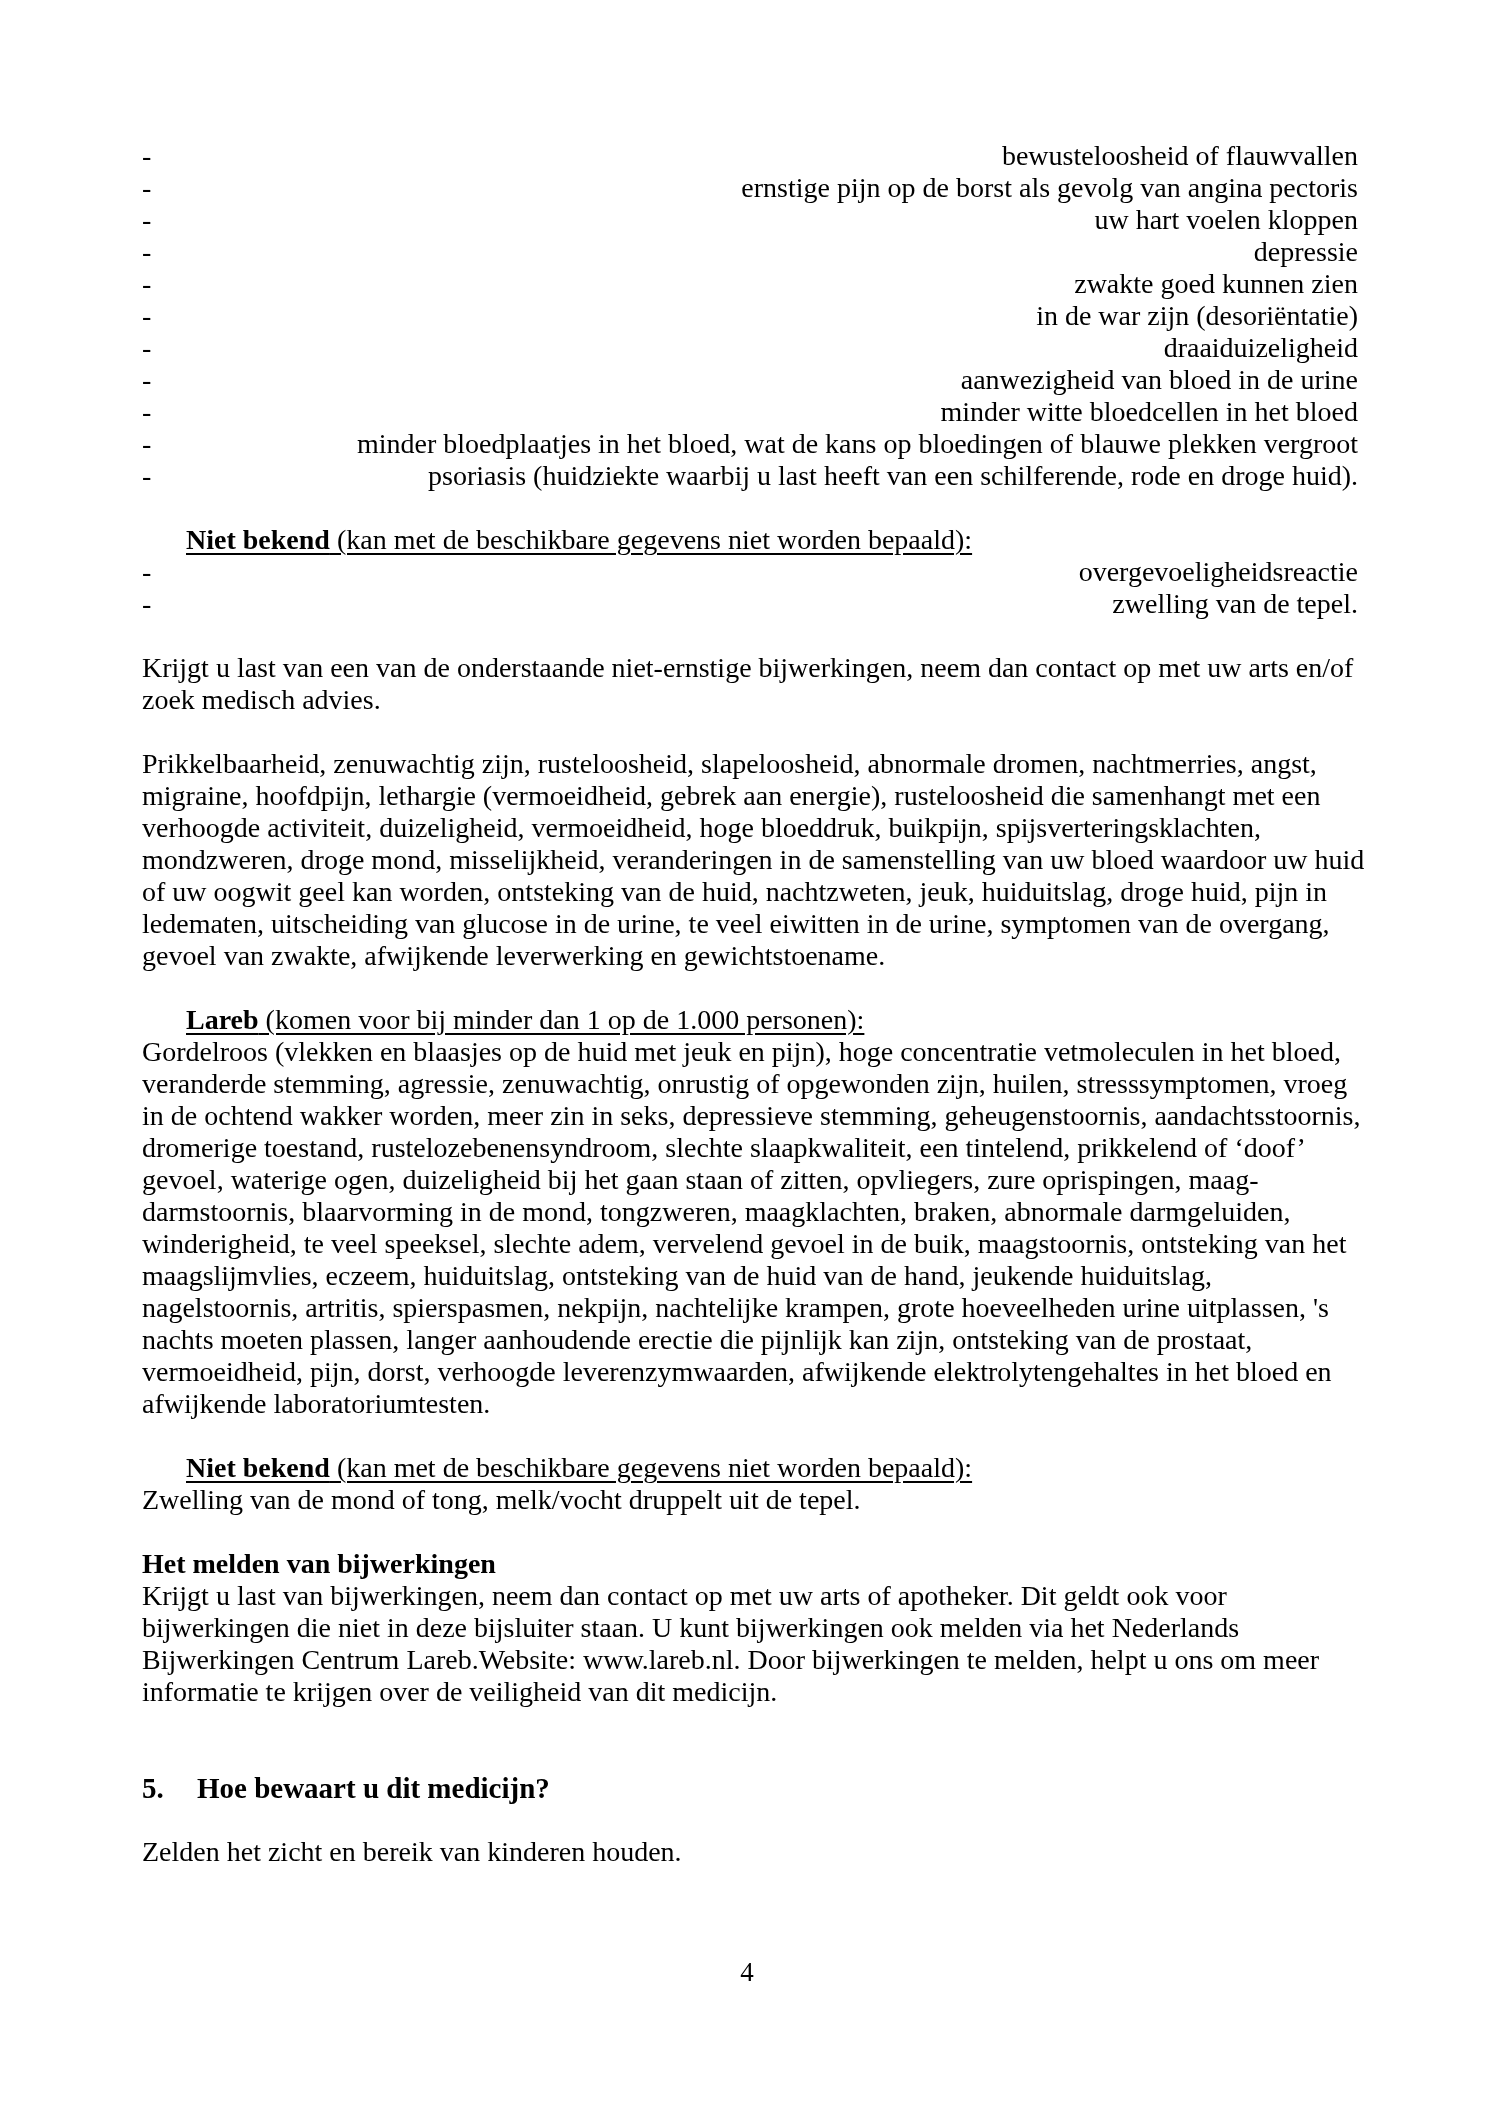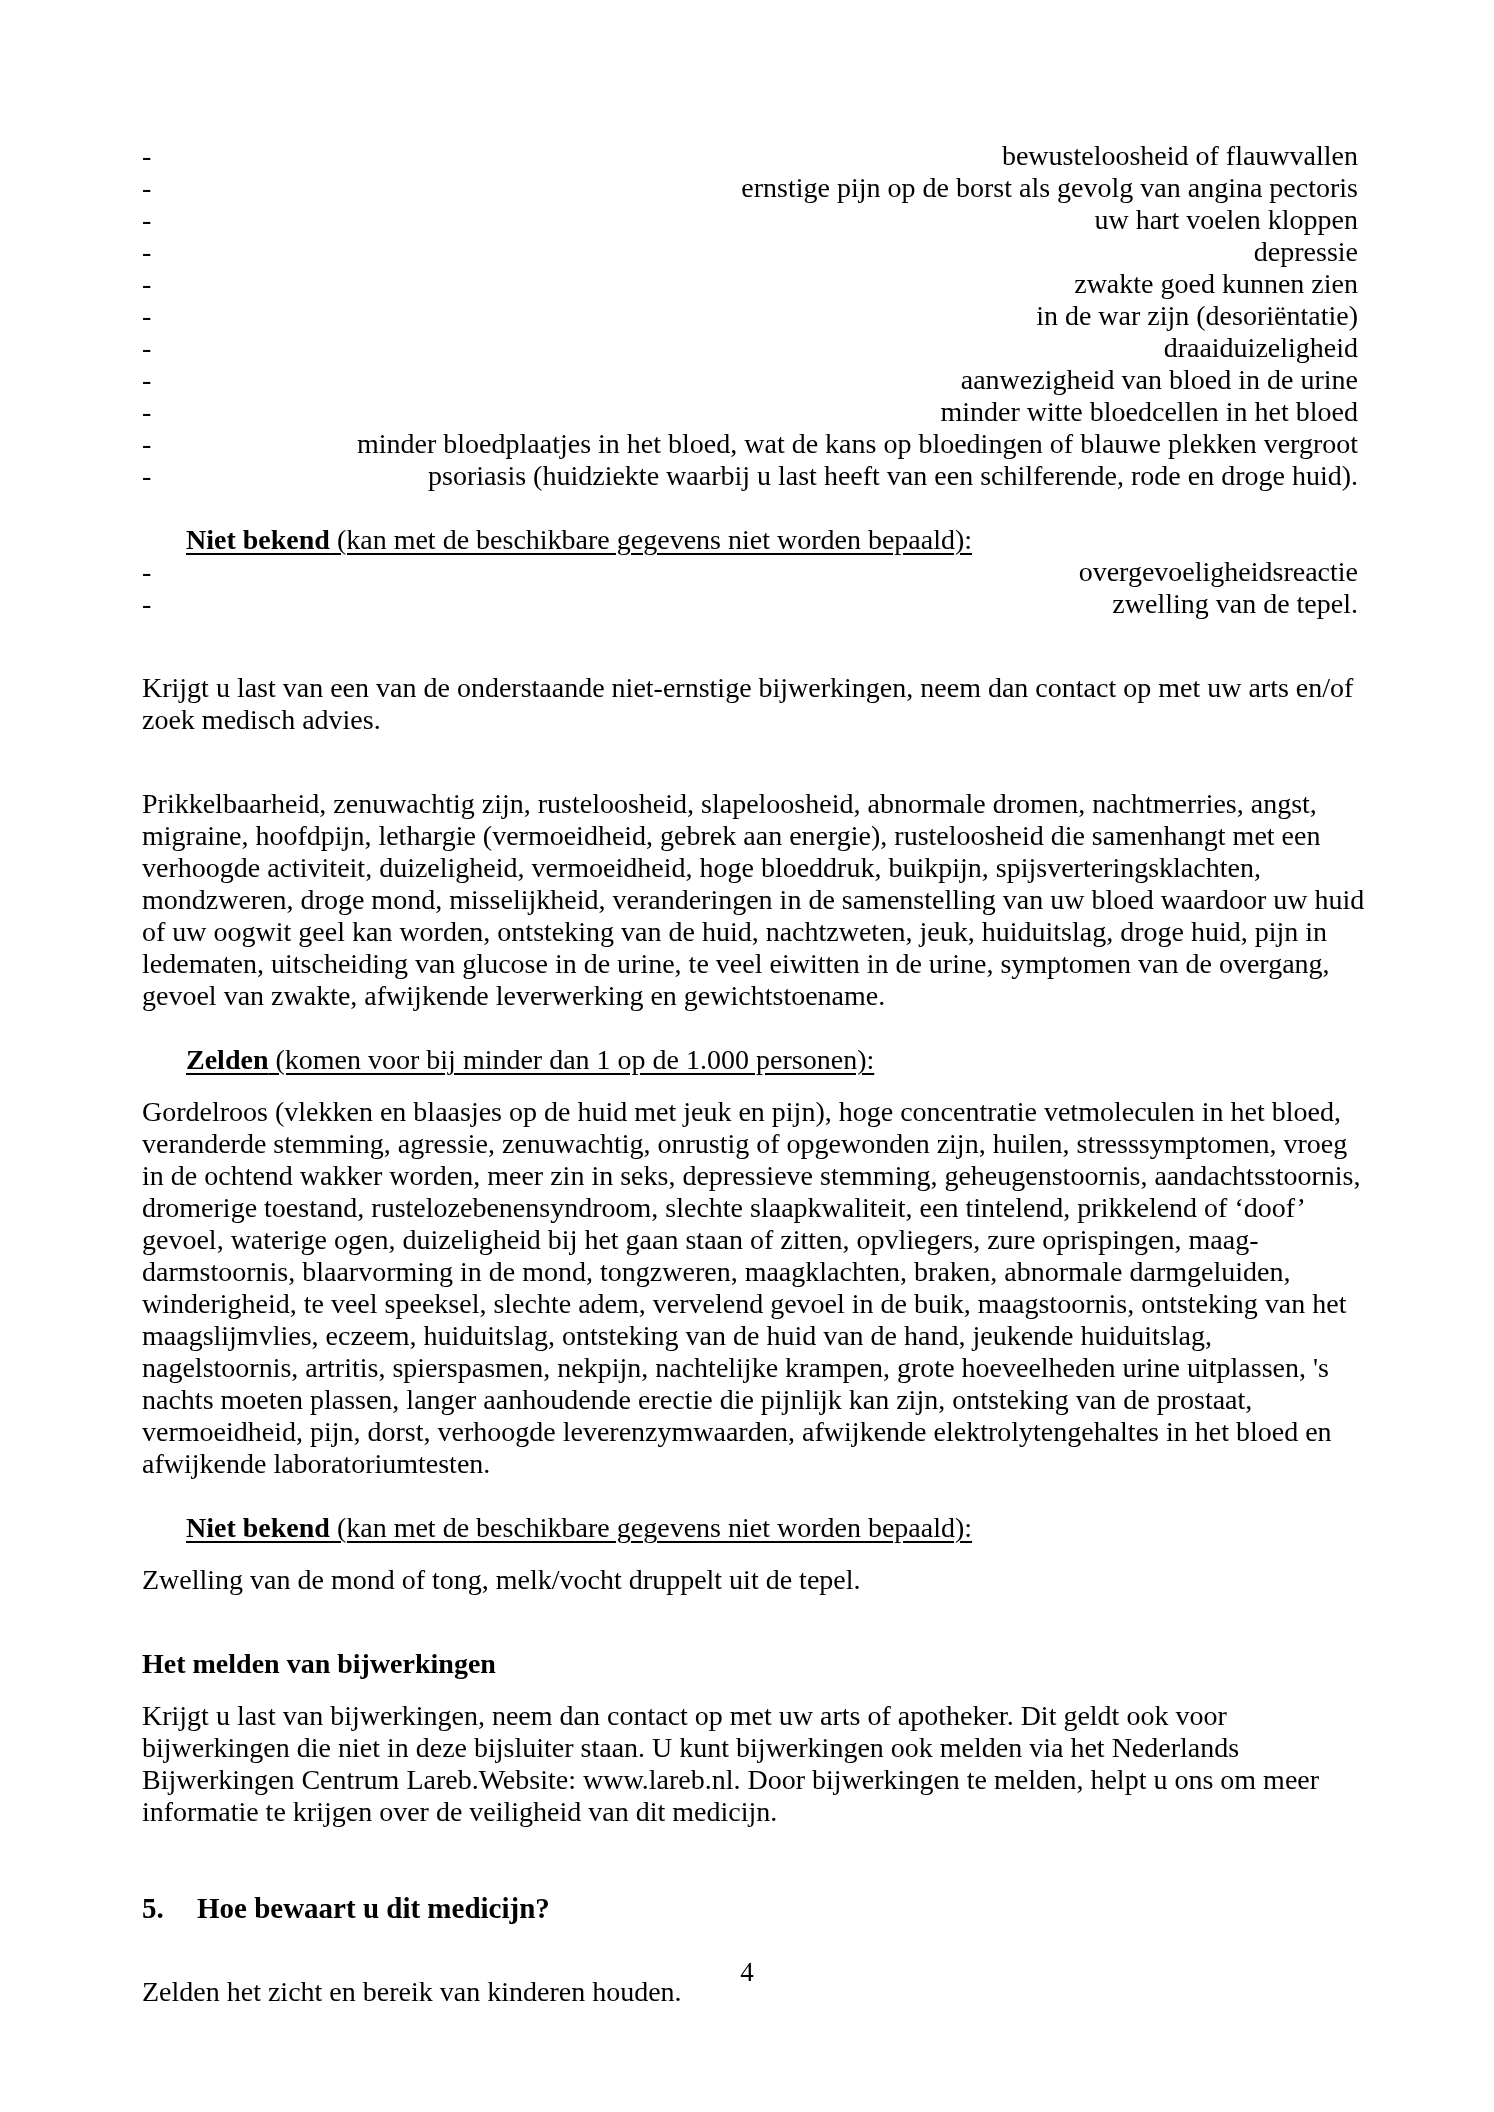--- a/index.html
+++ b/index.html
@@ -14,21 +14,21 @@
     font-size:28px;
     line-height:32px;
     overflow:hidden;
   }
   .content {
     position:absolute;
     left:142px;
     top:140px;
     width:1216px;
   }
-  .para, .line { white-space:pre;margin-top:20px; }
+  .para, .line { white-space:pre; }
   .bullet { display:flex; white-space:pre; }
   .marker { flex:0 0 55px; width:55px; }
   .btxt { flex:1 1 auto;text-align:right; }
   .freq-heading { white-space:pre; }
   .hu {
     text-decoration:underline;
     text-decoration-thickness:2px;
     text-underline-offset:4px;
     margin-left:44px;
   }
@@ -84,21 +84,21 @@
     <div class="para">Prikkelbaarheid, zenuwachtig zijn, rusteloosheid, slapeloosheid, abnormale dromen, nachtmerries, angst,
 migraine, hoofdpijn, lethargie (vermoeidheid, gebrek aan energie), rusteloosheid die samenhangt met een
 verhoogde activiteit, duizeligheid, vermoeidheid, hoge bloeddruk, buikpijn, spijsverteringsklachten,
 mondzweren, droge mond, misselijkheid, veranderingen in de samenstelling van uw bloed waardoor uw huid
 of uw oogwit geel kan worden, ontsteking van de huid, nachtzweten, jeuk, huiduitslag, droge huid, pijn in
 ledematen, uitscheiding van glucose in de urine, te veel eiwitten in de urine, symptomen van de overgang,
 gevoel van zwakte, afwijkende leverwerking en gewichtstoename.</div>
 
     <div class="blank"></div>
 
-    <div class="freq-heading"><span class="hu"><span class="term">Zelden</span><span> (komen voor bij minder dan 1 op de 1.000 personen):</span></span></div>
+    <div class="freq-heading"><span class="hu"><span class="term">Lareb</span><span> (komen voor bij minder dan 1 op de 1.000 personen):</span></span></div>
     <div class="para">Gordelroos (vlekken en blaasjes op de huid met jeuk en pijn), hoge concentratie vetmoleculen in het bloed,
 veranderde stemming, agressie, zenuwachtig, onrustig of opgewonden zijn, huilen, stresssymptomen, vroeg
 in de ochtend wakker worden, meer zin in seks, depressieve stemming, geheugenstoornis, aandachtsstoornis,
 dromerige toestand, rustelozebenensyndroom, slechte slaapkwaliteit, een tintelend, prikkelend of ‘doof’
 gevoel, waterige ogen, duizeligheid bij het gaan staan of zitten, opvliegers, zure oprispingen, maag-
 darmstoornis, blaarvorming in de mond, tongzweren, maagklachten, braken, abnormale darmgeluiden,
 winderigheid, te veel speeksel, slechte adem, vervelend gevoel in de buik, maagstoornis, ontsteking van het
 maagslijmvlies, eczeem, huiduitslag, ontsteking van de huid van de hand, jeukende huiduitslag,
 nagelstoornis, artritis, spierspasmen, nekpijn, nachtelijke krampen, grote hoeveelheden urine uitplassen, 's
 nachts moeten plassen, langer aanhoudende erectie die pijnlijk kan zijn, ontsteking van de prostaat,

